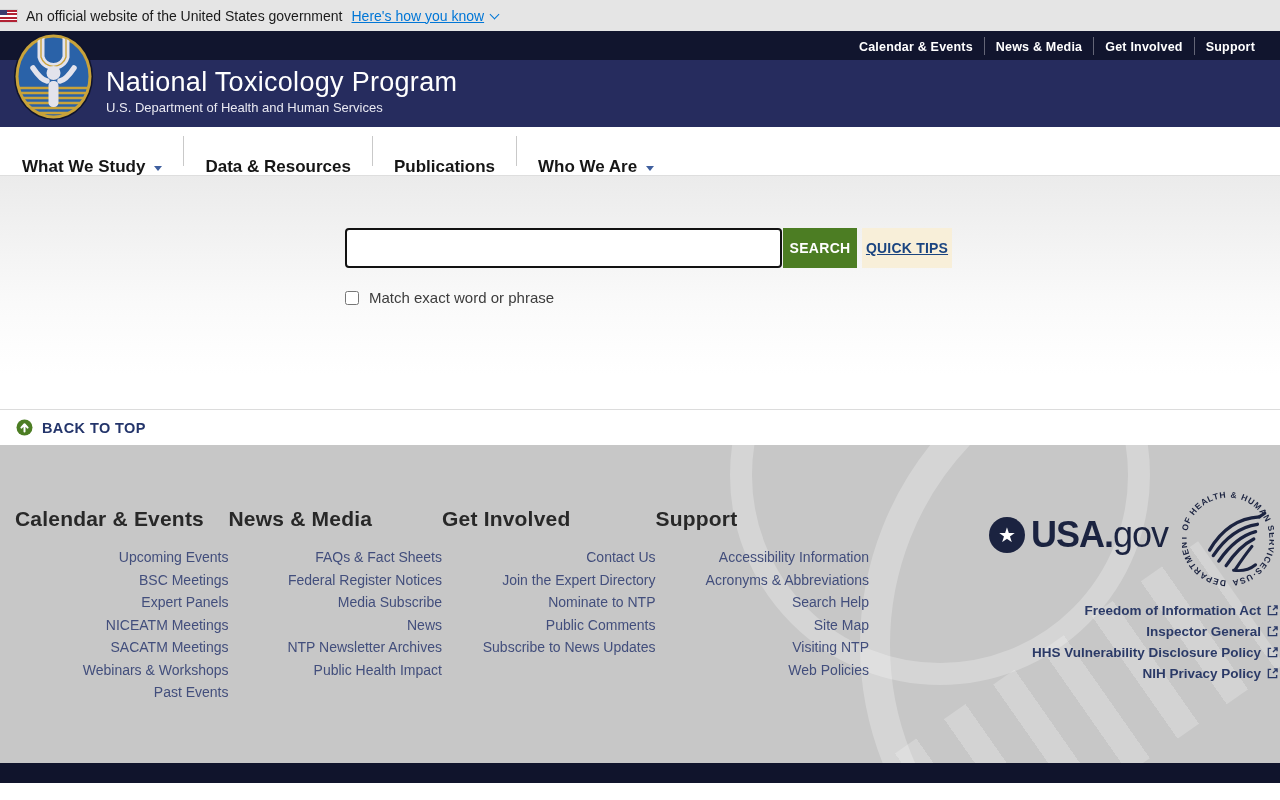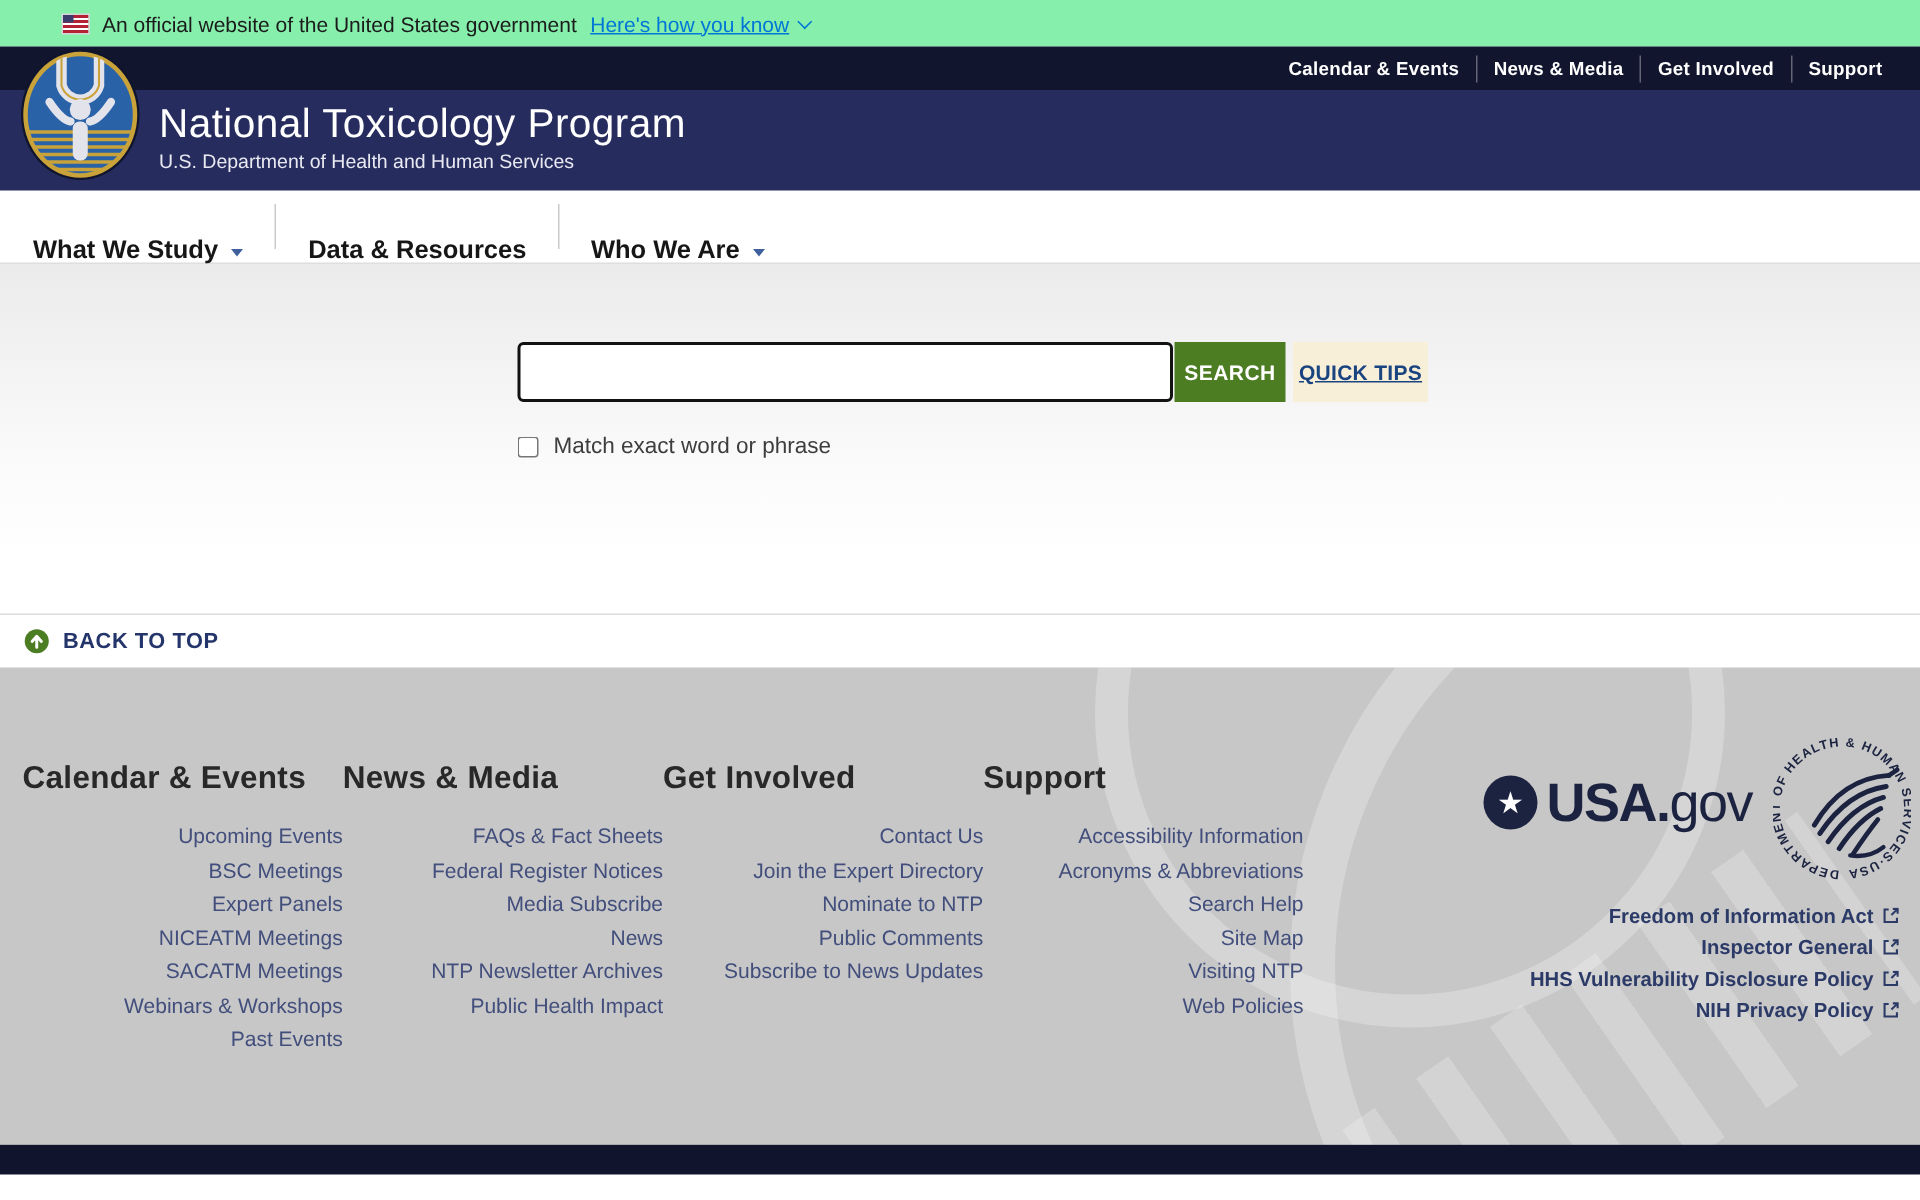--- a/index.html
+++ b/index.html
@@ -1,22 +1,22 @@
 <!DOCTYPE html>
 <html><head>
 <meta charset="utf-8">
 <style>
   * { margin:0; padding:0; box-sizing:border-box; }
   html,body { width:1280px; height:800px; overflow:hidden;
     font-family:"Liberation Sans","DejaVu Sans",sans-serif; background:#fff; }
   a { text-decoration:none; cursor:pointer;text-align:right; }
 
   
-  .gov-banner { height:31px; background:#86efac; display:flex; align-items:center;
-    padding-left:42px; font-size:14px; color:#1b1b1b; }
+  .gov-banner { height:31px; background:#e5e5e5; display:flex; align-items:center;
+    font-size:14px; color:#1b1b1b; }
   .flag { width:17px; height:12px; position:relative; flex:0 0 auto;
     background:repeating-linear-gradient(180deg,#b22234 0 1.7px,#fff 1.7px 3.4px);
     outline:1px solid #d6d6d6; }
   .flag::after { content:''; position:absolute; left:0; top:0; width:7px; height:5.2px; background:#3c3b6e; }
   .gov-banner-text { margin-left:9px; }
   .gov-banner-link { margin-left:9px; color:#0076d6; text-decoration:underline; font-size:14px;
     display:inline-flex; align-items:center; }
   .chev { width:7px; height:7px; border-right:1.6px solid #0076d6; border-bottom:1.6px solid #0076d6;
     transform:rotate(45deg); margin-left:7px; margin-top:-3px; }
 
@@ -71,21 +71,21 @@
   .footer-cols { position:absolute; top:62px; left:15px; display:flex; }
   .fcol { width:213.5px; }
   .fcol h2 { font-size:21px; color:#282828; font-weight:bold; letter-spacing:.2px; margin-bottom:19px; }
   .fcol a { display:block; font-size:14px; color:#424e7c; margin-bottom:8.5px; line-height:14px; }
   .usagov { position:absolute; top:69px; right:112px; display:flex; align-items:center; }
   .usagov-circle { width:36px; height:36px; border-radius:50%; background:#1b2340; color:#fff;
     display:flex; align-items:center; justify-content:center; font-size:20px; margin-right:6px; }
   .usagov-text { font-size:36px; color:#1b2340; letter-spacing:-1px; }
   .usagov-text .b { font-weight:bold; }
   .hhs-logo { position:absolute; top:46px; right:6px; }
-  .policy-links { position:absolute; top:155px; right:14px; display:flex; flex-direction:column; align-items:flex-end; }
+  .policy-links { position:absolute; top:155px; right:2px; display:flex; flex-direction:column; align-items:flex-end; }
   .policy-link { display:flex; align-items:center; height:21px; font-size:13.5px; font-weight:bold; color:#2b3a67; }
   .policy-link svg { margin-left:6px; }
 
   .bottom-bar { height:20px; background:#10142c; }
 </style>
 </head>
 <body>
 
 <div class="gov-banner">
   <span class="flag"></span>
@@ -148,20 +148,25 @@
         <span class="caret"></span>
       </a>
     </li>
   <li>
       <a>
         <span>Data &amp; Resources</span>
       </a>
     </li>
   <li>
       <a>
+        <span>Publications</span>
+      </a>
+    </li>
+  <li>
+      <a>
         <span>Who We Are</span>
         <span class="caret"></span>
       </a>
     </li>
 </ul>
 
 <div class="content">
   <div class="search-row">
     <input class="search-input" type="text" value="" style="">
     <button class="search-btn">SEARCH</button>

